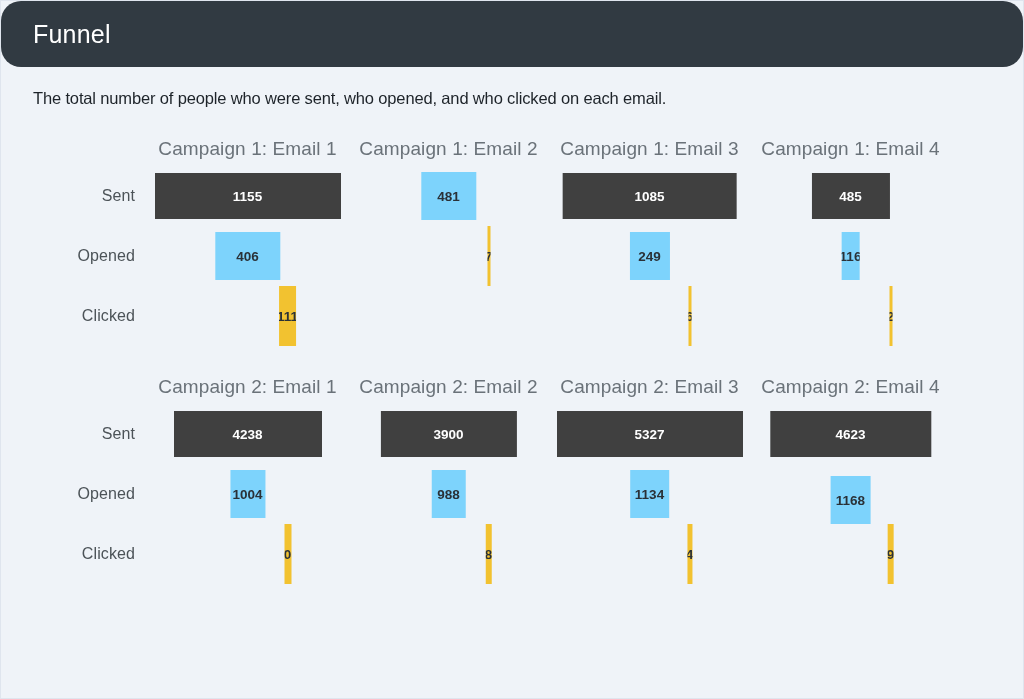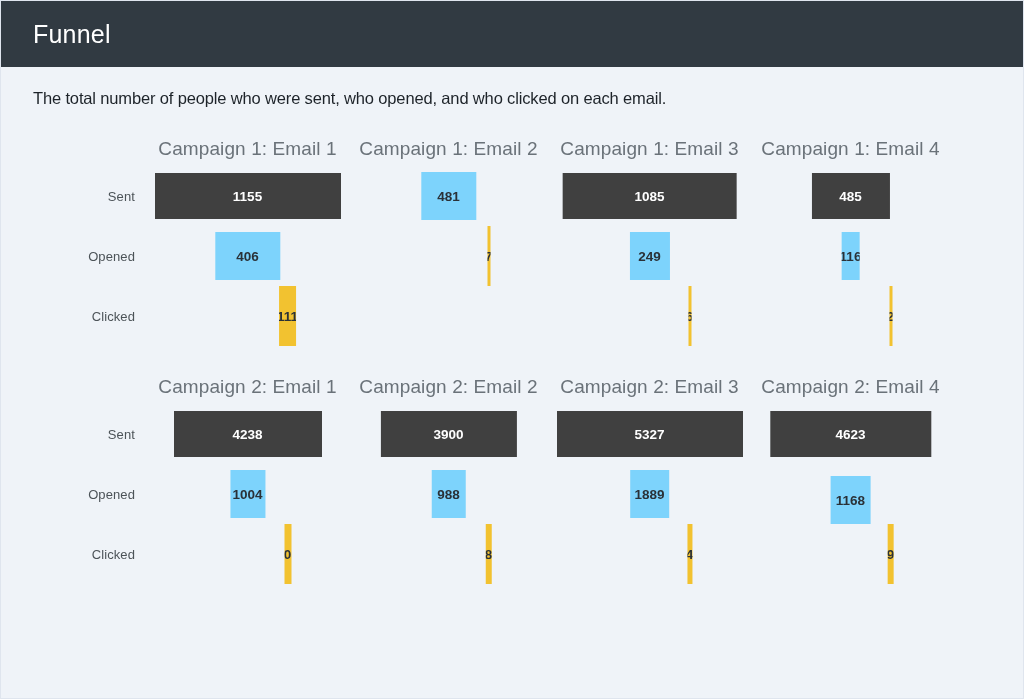--- a/index.html
+++ b/index.html
@@ -24,20 +24,21 @@
   }
 
   
   .header {
     height: 66px;
     background: #313a42;
     display: flex;
     align-items: center;
     padding: 0 3px 0 32px;
     box-sizing: border-box;
+    border-radius: 20px;
   }
   .header-title {
     color: #ffffff;
     font-size: 25px;
     font-weight: 400;
     letter-spacing: 0.2px;
     line-height: 1;
   }
 
   
@@ -78,21 +79,21 @@
     box-sizing: border-box;
   }
   .stage-label {
     height: 60px;
     display: flex;
     align-items: center;
     justify-content: flex-end;
     padding-right: 12px;
     box-sizing: border-box;
     color: #4c5358;
-    font-size: 13px;
+    font-size: 16px;
     letter-spacing: 0.1px;
   }
 
   
   .facet {
     flex: 0 0 201px;
     width: 201px;
     box-sizing: border-box;
     position: relative;
   }
@@ -272,21 +273,21 @@
         </div>
         <div class="facet">
           <div class="facet-title">Campaign 2: Email 3</div>
           <div class="stage-track">
             <div class="bar bar-sent bar-clip" title="Campaign 2: Email 3 — Sent: 5327" style="width: 186px;">
               <span class="bar-value">5327</span>
             </div>
           </div>
           <div class="stage-track">
             <div class="bar bar-opened bar-clip" title="Campaign 2: Email 3 — Opened: 1134" style="width: 39.6px;">
-              <span class="bar-value">1889</span>
+              <span class="bar-value">1134</span>
             </div>
           </div>
           <div class="stage-track">
             <div class="bar bar-clicked bar-clip" title="Campaign 2: Email 3 — Clicked: 146" style="width: 5.1px;">
               <span class="bar-value">146</span>
             </div>
           </div>
         </div>
         <div class="facet">
           <div class="facet-title">Campaign 2: Email 4</div>

